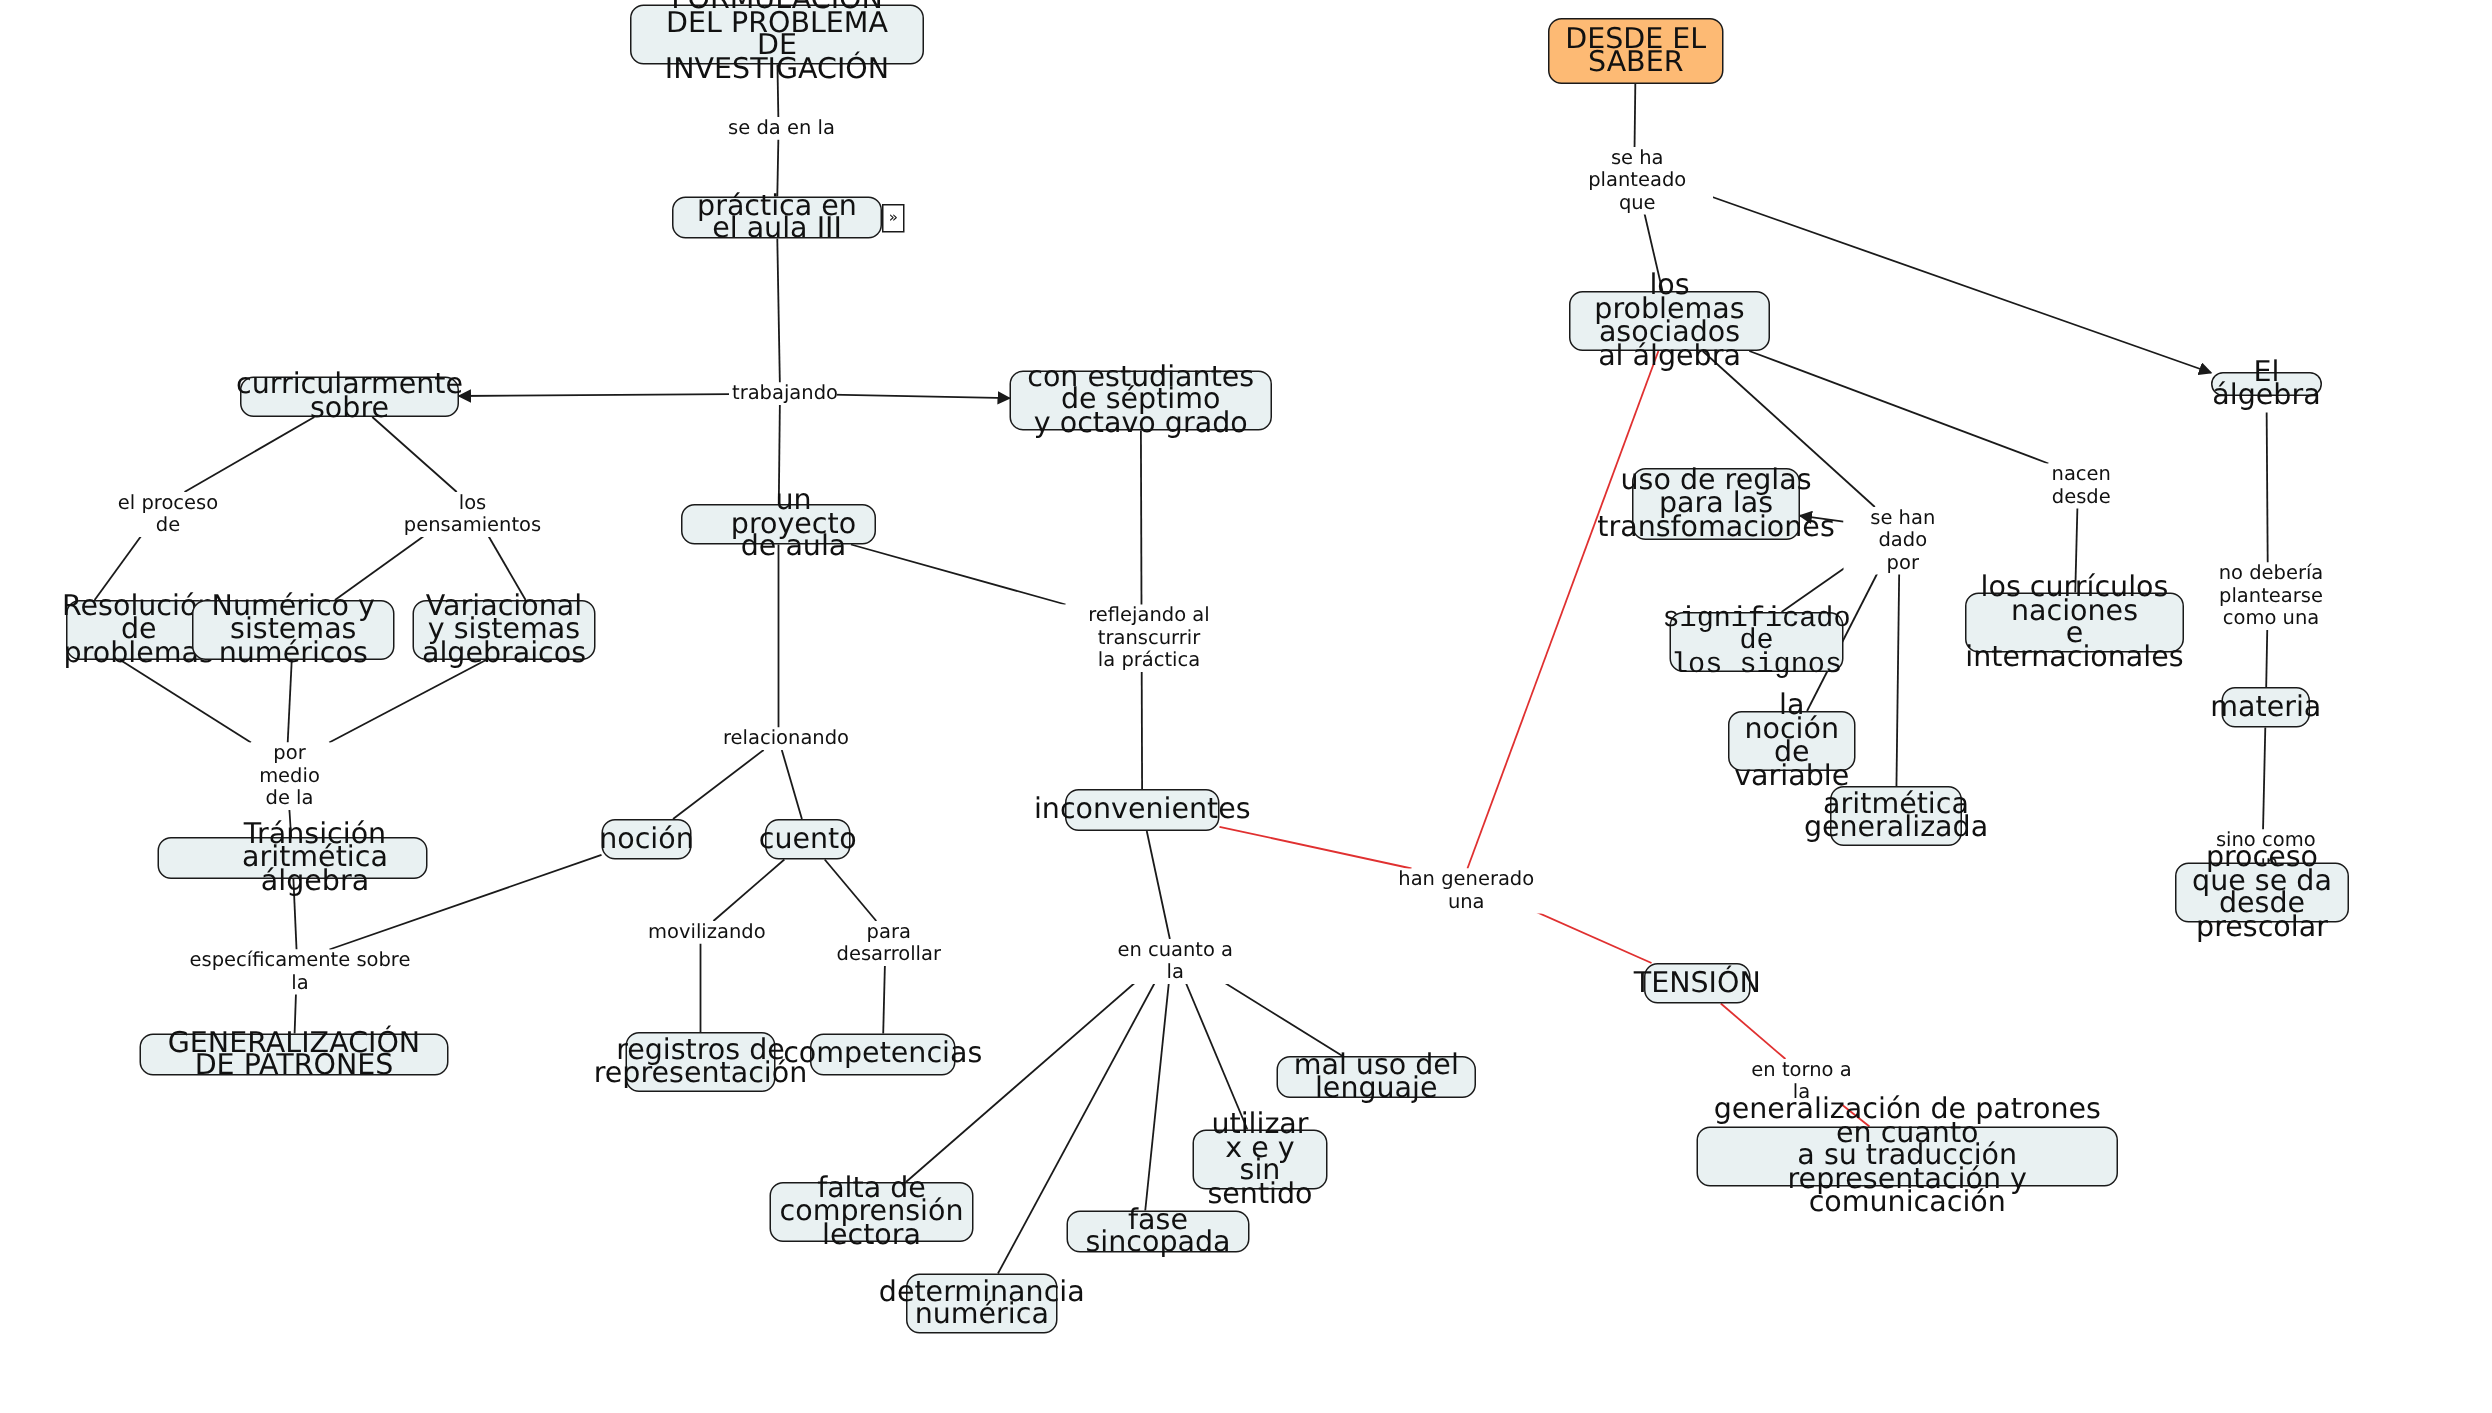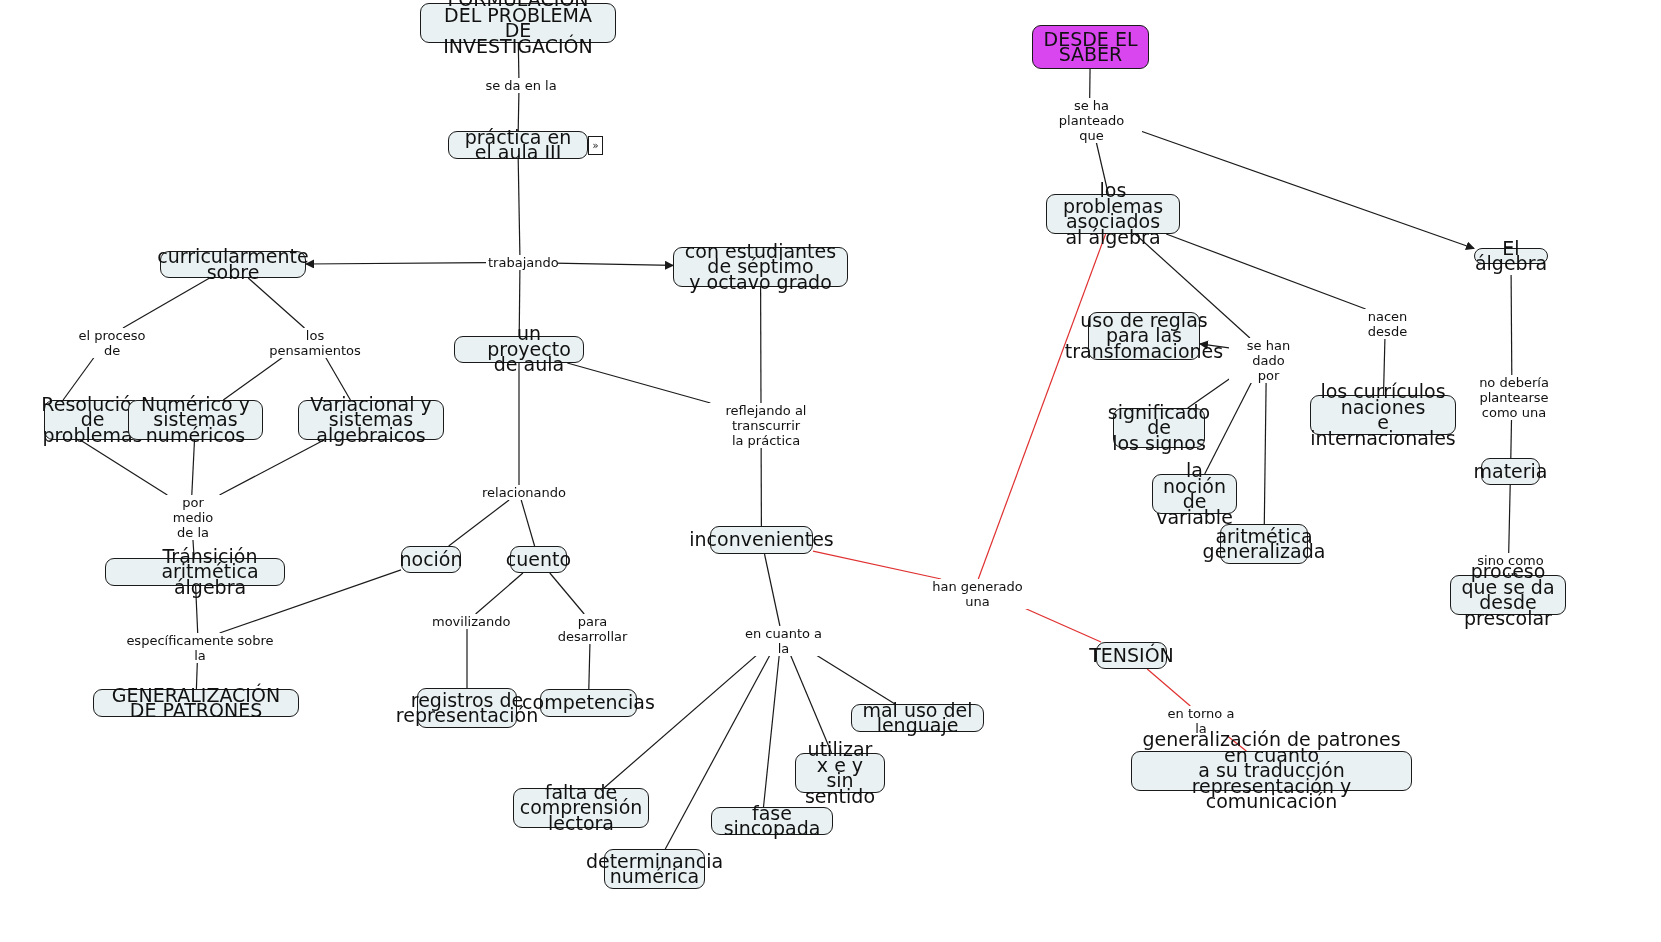--- a/index.html
+++ b/index.html
@@ -140,46 +140,46 @@
 DE INVESTIGACIÓN</div>
       <div class="node" style="left: 448px; top: 131px; width: 140px; height: 28px; background: rgb(233, 241, 242); border-color: rgb(26, 26, 26);">práctica en el aula III</div>
       <div class="node" style="left: 160px; top: 251px; width: 146px; height: 27px; background: rgb(233, 241, 242); border-color: rgb(26, 26, 26);">curricularmente sobre</div>
       <div class="node" style="left: 673px; top: 247px; width: 175px; height: 40px; background: rgb(233, 241, 242); border-color: rgb(26, 26, 26);">con estudiantes de séptimo
 y octavo grado</div>
       <div class="node" style="left: 454px; top: 336px; width: 130px; height: 27px; background: rgb(233, 241, 242); border-color: rgb(26, 26, 26); padding-left: 28px;">un proyecto de aula</div>
       <div class="node" style="left: 0px; top: 400px; width: 97px; height: 40px; background: rgb(233, 241, 242); border-color: rgb(26, 26, 26); margin-left: 44px;">Resolución de
 problemas</div>
       <div class="node" style="left: 128px; top: 400px; width: 135px; height: 40px; background: rgb(233, 241, 242); border-color: rgb(26, 26, 26);">Numérico y sistemas
 numéricos</div>
-      <div class="node" style="left: 298px; top: 400px; width: 146px; height: 40px; background: rgb(233, 241, 242); border-color: rgb(26, 26, 26);">Variacional y sistemas
+      <div class="node" style="left: 275px; top: 400px; width: 122px; height: 40px; background: rgb(233, 241, 242); border-color: rgb(26, 26, 26);">Variacional y sistemas
 algebraicos</div>
       <div class="node" style="left: 105px; top: 558px; width: 180px; height: 28px; background: rgb(233, 241, 242); border-color: rgb(26, 26, 26); padding-left: 38px;">Tránsición aritmética álgebra</div>
       <div class="node" style="left: 401px; top: 546px; width: 60px; height: 27px; background: rgb(233, 241, 242); border-color: rgb(26, 26, 26);">noción</div>
       <div class="node" style="left: 510px; top: 546px; width: 57px; height: 27px; background: rgb(233, 241, 242); border-color: rgb(26, 26, 26);">cuento</div>
       <div class="node" style="left: 93px; top: 689px; width: 206px; height: 28px; background: rgb(233, 241, 242); border-color: rgb(26, 26, 26);">GENERALIZACIÓN DE PATRONES</div>
       <div class="node" style="left: 417px; top: 688px; width: 100px; height: 40px; background: rgb(233, 241, 242); border-color: rgb(26, 26, 26);">registros de
 representación</div>
       <div class="node" style="left: 540px; top: 689px; width: 97px; height: 28px; background: rgb(233, 241, 242); border-color: rgb(26, 26, 26);">competencias</div>
       <div class="node" style="left: 710px; top: 526px; width: 103px; height: 28px; background: rgb(233, 241, 242); border-color: rgb(26, 26, 26);">inconvenientes</div>
       <div class="node" style="left: 513px; top: 788px; width: 136px; height: 40px; background: rgb(233, 241, 242); border-color: rgb(26, 26, 26);">falta de comprensión
 lectora</div>
       <div class="node" style="left: 604px; top: 849px; width: 101px; height: 40px; background: rgb(233, 241, 242); border-color: rgb(26, 26, 26);">determinancia
 numérica</div>
       <div class="node" style="left: 711px; top: 807px; width: 122px; height: 28px; background: rgb(233, 241, 242); border-color: rgb(26, 26, 26);">fase sincopada</div>
       <div class="node" style="left: 795px; top: 753px; width: 90px; height: 40px; background: rgb(233, 241, 242); border-color: rgb(26, 26, 26);">utilizar x e y
 sin sentido</div>
       <div class="node" style="left: 851px; top: 704px; width: 133px; height: 28px; background: rgb(233, 241, 242); border-color: rgb(26, 26, 26);">mal uso del lenguaje</div>
-      <div class="node" style="left: 1032px; top: 25px; width: 117px; height: 44px; background: #d946ef; border-color: rgb(26, 26, 26);">DESDE EL SABER</div>
+      <div class="node" style="left: 1032px; top: 12px; width: 117px; height: 44px; background: #fdba74; border-color: rgb(26, 26, 26);">DESDE EL SABER</div>
       <div class="node" style="left: 1046px; top: 194px; width: 134px; height: 40px; background: rgb(233, 241, 242); border-color: rgb(26, 26, 26);">los problemas
 asociados al álgebra</div>
       <div class="node" style="left: 1474px; top: 248px; width: 74px; height: 16px; background: rgb(233, 241, 242); border-color: rgb(26, 26, 26);">El álgebra</div>
       <div class="node" style="left: 1088px; top: 312px; width: 112px; height: 48px; background: rgb(233, 241, 242); border-color: rgb(26, 26, 26);">uso de reglas
 para las
 transfomaciones</div>
-      <div class="node" style="left: 1113px; top: 408px; width: 92px; height: 40px; background: rgb(233, 241, 242); border-color: rgb(26, 26, 26);">significado de
+      <div class="node" style="left: 1113px; top: 408px; width: 116px; height: 40px; background: rgb(233, 241, 242); border-color: rgb(26, 26, 26); font-family: Liberation Mono, monospace;">significado de
 los signos</div>
       <div class="node" style="left: 1152px; top: 474px; width: 85px; height: 40px; background: rgb(233, 241, 242); border-color: rgb(26, 26, 26);">la noción de
 variable</div>
       <div class="node" style="left: 1220px; top: 524px; width: 88px; height: 40px; background: rgb(233, 241, 242); border-color: rgb(26, 26, 26);">aritmética
 generalizada</div>
       <div class="node" style="left: 1310px; top: 395px; width: 146px; height: 40px; background: rgb(233, 241, 242); border-color: rgb(26, 26, 26);">los currículos naciones
 e internacionales</div>
       <div class="node" style="left: 1481px; top: 458px; width: 59px; height: 27px; background: rgb(233, 241, 242); border-color: rgb(26, 26, 26);">materia</div>
       <div class="node" style="left: 1450px; top: 575px; width: 116px; height: 40px; background: rgb(233, 241, 242); border-color: rgb(26, 26, 26);">proceso que se da
 desde prescolar</div>

